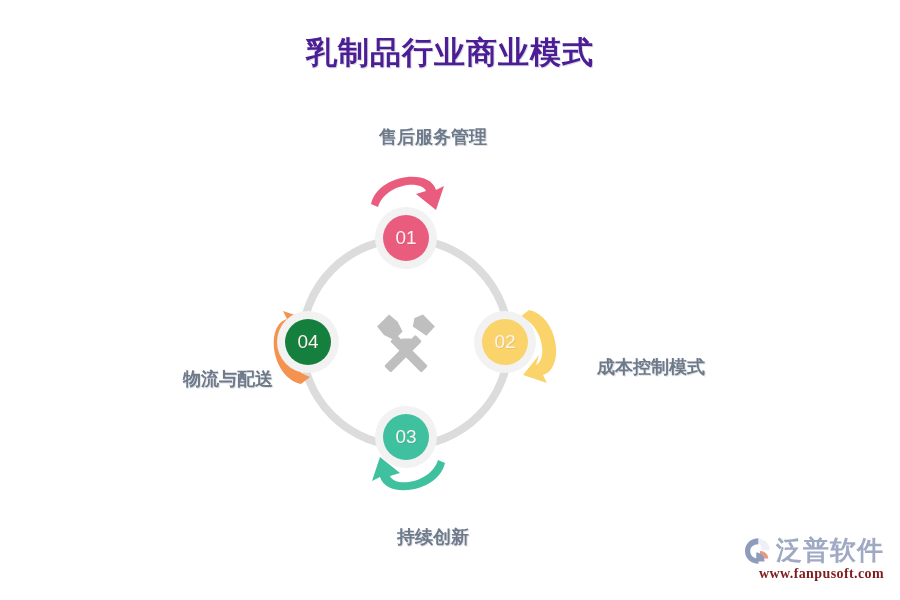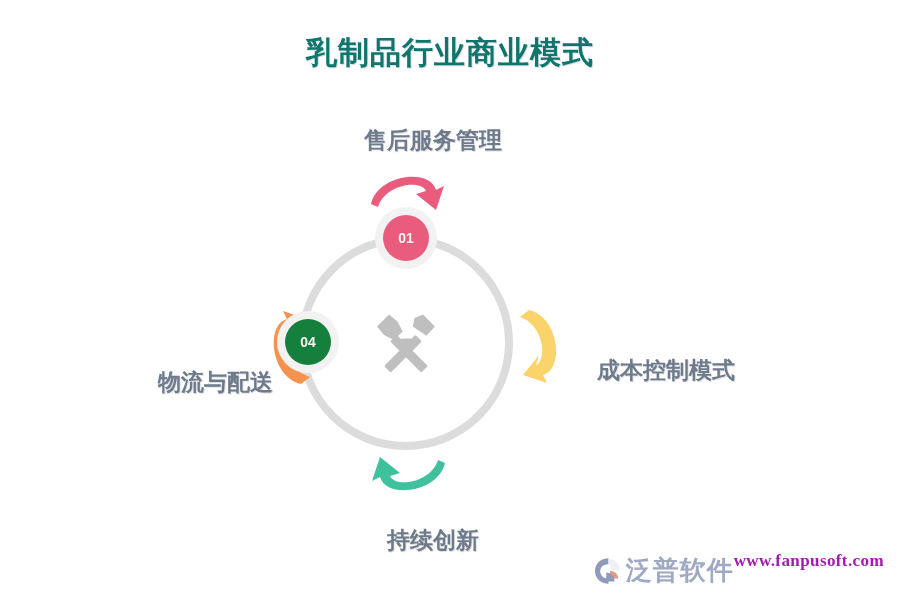--- a/index.html
+++ b/index.html
@@ -11,21 +11,21 @@
     overflow:hidden;
   }
 
   
   #page-title {
     position:absolute;
     top:32px; left:0; right:0;
     text-align:center;
     font-size:31px;
     font-weight:bold;
-    color:#0f766e;
+    color:#4c1d95;
     letter-spacing:1px;
     text-shadow:1px 1px 0 rgba(120,130,150,.28);
   }
 
   
   #cycle-diagram {
     position:absolute;
     left:193px;
     top:125px;
     width:480px;
@@ -56,72 +56,73 @@
     width:62px; height:62px;
     border-radius:50%;
     background:#f2f2f2;
     display:flex; align-items:center; justify-content:center;
   }
   .node .disc {
     width:46px; height:46px;
     border-radius:50%;
     display:flex; align-items:center; justify-content:center;
     color:#fdf4f2;
-    font-size:14px;
-    font-weight:bold;
+    font-size:19px;
+    font-weight:normal;
     letter-spacing:0px;
     text-shadow:1px 1px 0 rgba(0,0,0,.07);
   }
   #node-01 { left:182px; top:82px; }
   #node-02 { left:281px; top:186px; }
   #node-03 { left:182px; top:281px; }
   #node-04 { left:84px;  top:186px; }
 
   
   .arrow { position:absolute; }
   #arrow-01 { left:173px; top:35px;  width:84px; height:54px; }
   #arrow-02 { left:326px; top:180px; width:54px; height:84px; }
   #arrow-03 { left:173px; top:328px; width:84px; height:54px; }
   #arrow-04 { left:64px;  top:180px; width:54px; height:84px; }
   .arrow svg { width:100%; height:100%; display:block; }
 
   
   .label {
     position:absolute;
-    font-size:23px;
+    font-size:18px;
     font-weight:bold;
     color:#6e7a8a;
     white-space:nowrap;
     text-shadow:1px 1px 0 rgba(150,160,175,.30);
   }
   #label-01 { left:0; right:0; top:0; text-align:center; }
   #label-02 { left:404px; top:230px; }
   #label-03 { left:0; right:0; top:400px; text-align:center; }
   #label-04 { right:400px; top:230px; text-align:right;margin-top:12px; }
 
   
   #watermark {
     position:absolute;
-    right:16px; bottom:12px;
+    right:16px; bottom:18px;
     display:flex;
-    align-items:flex-start;
+    flex-direction:column;
+    align-items:flex-end;
   }
   #watermark .logo-row { display:flex; align-items:center; }
   #watermark .mark { width:30px; height:30px; margin-right:4px; }
   #watermark .mark svg { width:30px; height:30px; display:block; }
   #watermark .brand {
     font-size:26px;
     font-weight:bold;
     color:#9fa9c4;
     letter-spacing:1px;
     font-family:"DejaVu Sans","Liberation Sans",sans-serif;
   }
   #watermark .url {
-    font-size:17px;
-    color:#a21caf;
+    font-size:14px;
+    color:#7f1d1d;
     letter-spacing:.4px;
     margin-top:-2px;
     font-family:"Liberation Serif","DejaVu Serif",serif;
     font-weight:bold;
   }
 </style>
 </head>
 <body>
 
 <div id="page-title">乳制品行业商业模式</div>
@@ -166,21 +167,27 @@
   <div class="arrow" id="arrow-04">
     <svg viewBox="0 0 54 84">
       <path d="M44 79 C14 72 8 20 30 14 L26 6 L50 14 L34 34 L37 24 C25 29 30 65 53 72 Z" fill="#f4934f"></path>
     </svg>
   </div>
 
   <div class="node" id="node-01">
     <div class="disc" style="background:#ea5c7e;">01</div>
   </div>
 
-
+  <div class="node" id="node-02">
+    <div class="disc" style="background:#fbd36b;">02</div>
+  </div>
+
+  <div class="node" id="node-03">
+    <div class="disc" style="background:#3fc1a0;">03</div>
+  </div>
 
   <div class="node" id="node-04">
     <div class="disc" style="background:#15803d;">04</div>
   </div>
 
   <div class="label" id="label-01">售后服务管理</div>
   <div class="label" id="label-03">持续创新</div>
   <div class="label" id="label-02">成本控制模式</div>
   <div class="label" id="label-04">物流与配送</div>
 

